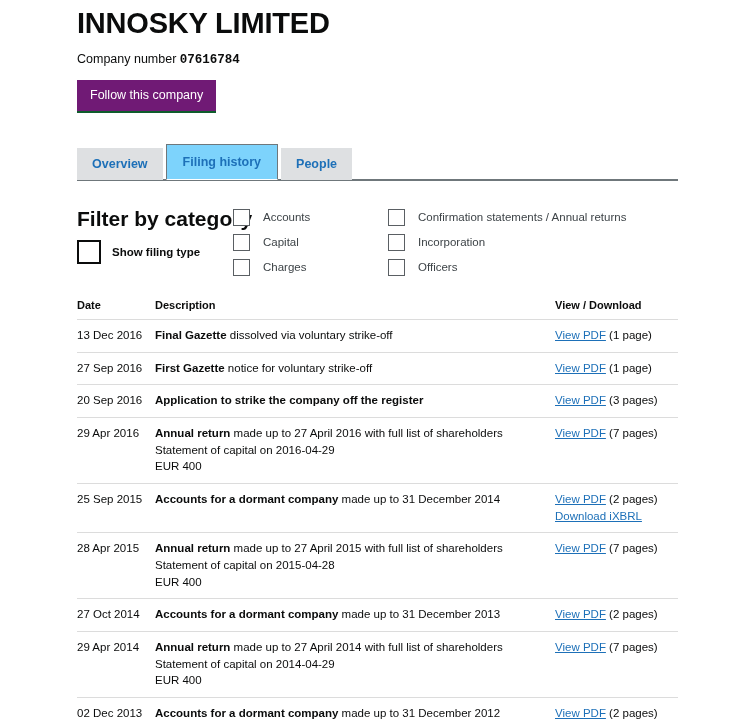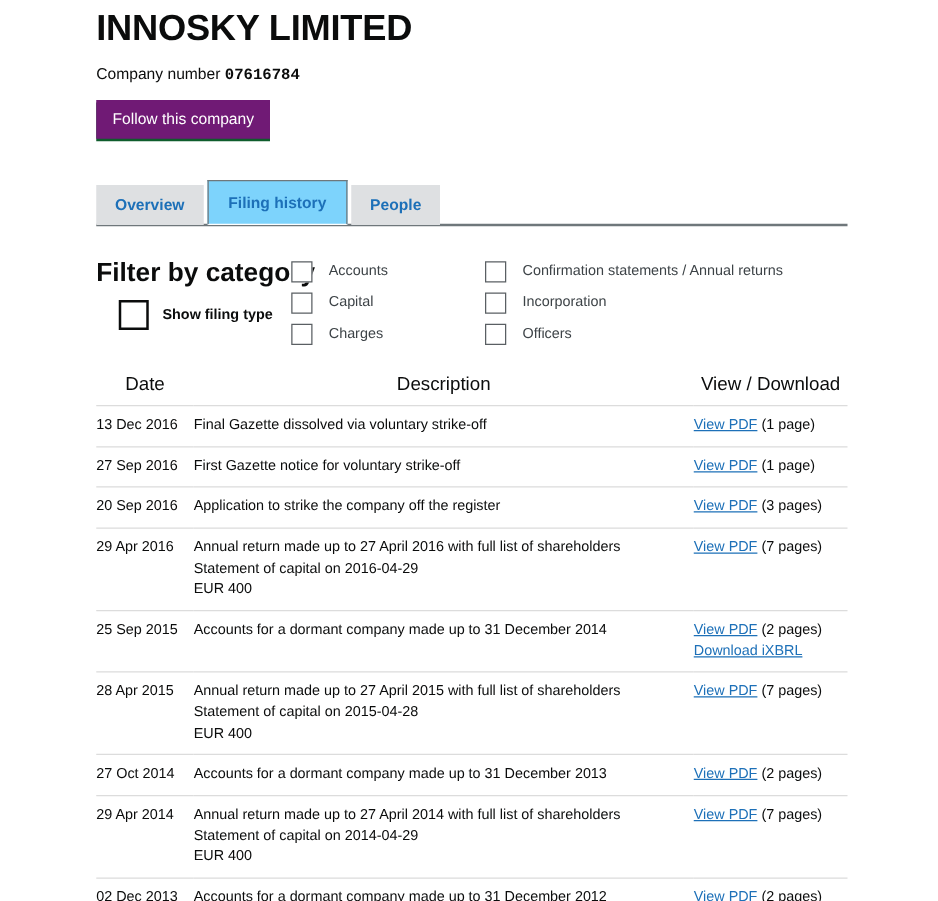--- a/index.html
+++ b/index.html
@@ -101,21 +101,20 @@
     height: 86px;
   }
   .filter-title {
     font-size: 21px;
     font-weight: bold;
     margin: 0 0 9px 0;
   }
   .show-filing {
     display: flex;
     align-items: center;
-    margin-left: 18px;
   }
   .cb-large {
     width: 24px;
     height: 24px;
     border: 2px solid #0b0c0c;
     background: #fff;
     box-sizing: border-box;
     cursor: pointer;
     flex: none;
   }
@@ -153,39 +152,39 @@
   }
 
   
   table.filings {
     border-collapse: collapse;
     width: 601px;
     margin-top: 6px;
     table-layout: fixed;
   }
   table.filings th {
-    text-align: center;
-    font-size: 15px;
-    font-weight: normal;
+    text-align: left;
+    font-size: 11px;
+    font-weight: bold;
     padding: 0 0 8px 0;
     color: #0b0c0c;
     vertical-align: top;
   }
   table.filings td {
     font-size: 11.5px;
     padding: 7px 0 8px 0;
     border-top: 1px solid #dcdcdc;
     vertical-align: top;
     line-height: 1.45;
     color: #0b0c0c;
   }
   .col-date { width: 78px; }
   .col-desc { width: 400px; }
   .col-view { width: 123px; }
-  .desc-main b { font-weight: normal; }
+  .desc-main b { font-weight: bold; }
   .desc-sub {
     display: block;
     color: #0b0c0c;
   }
   a.pdf-link {
     color: #1d70b8;
     text-decoration: underline;
     cursor: pointer;
   }
   .pages {

